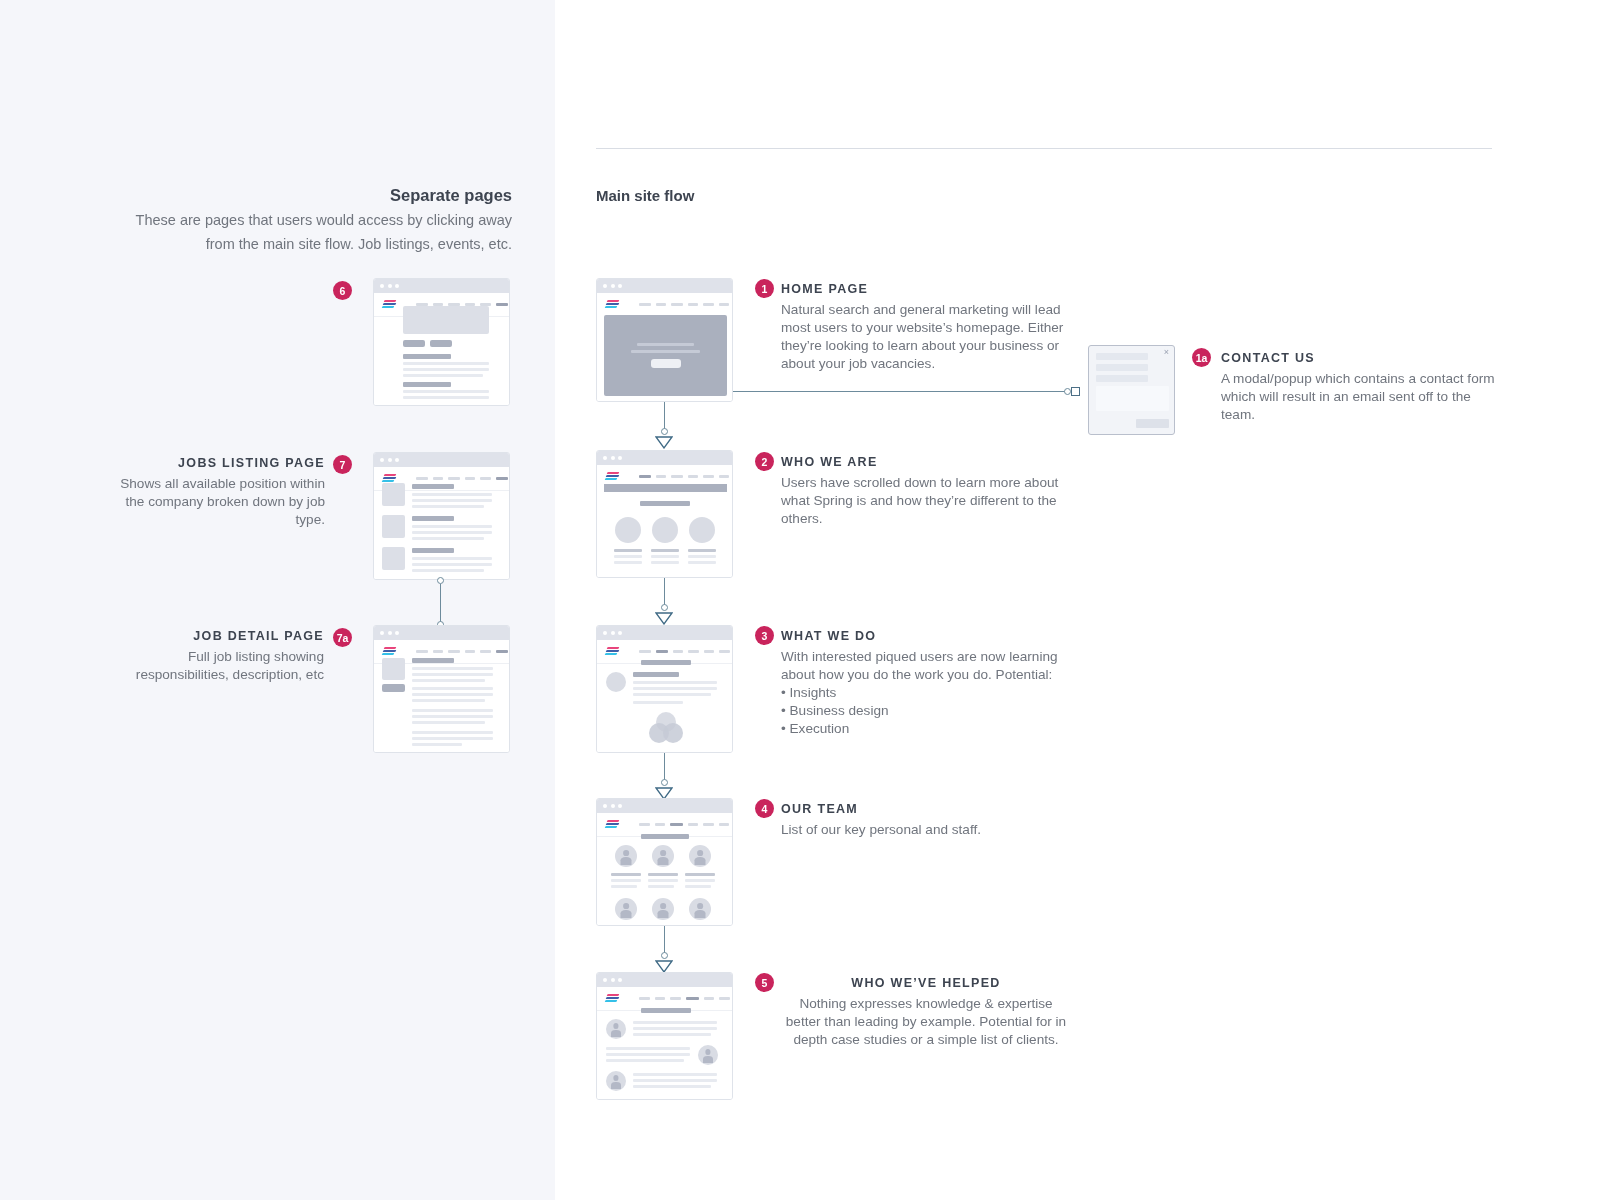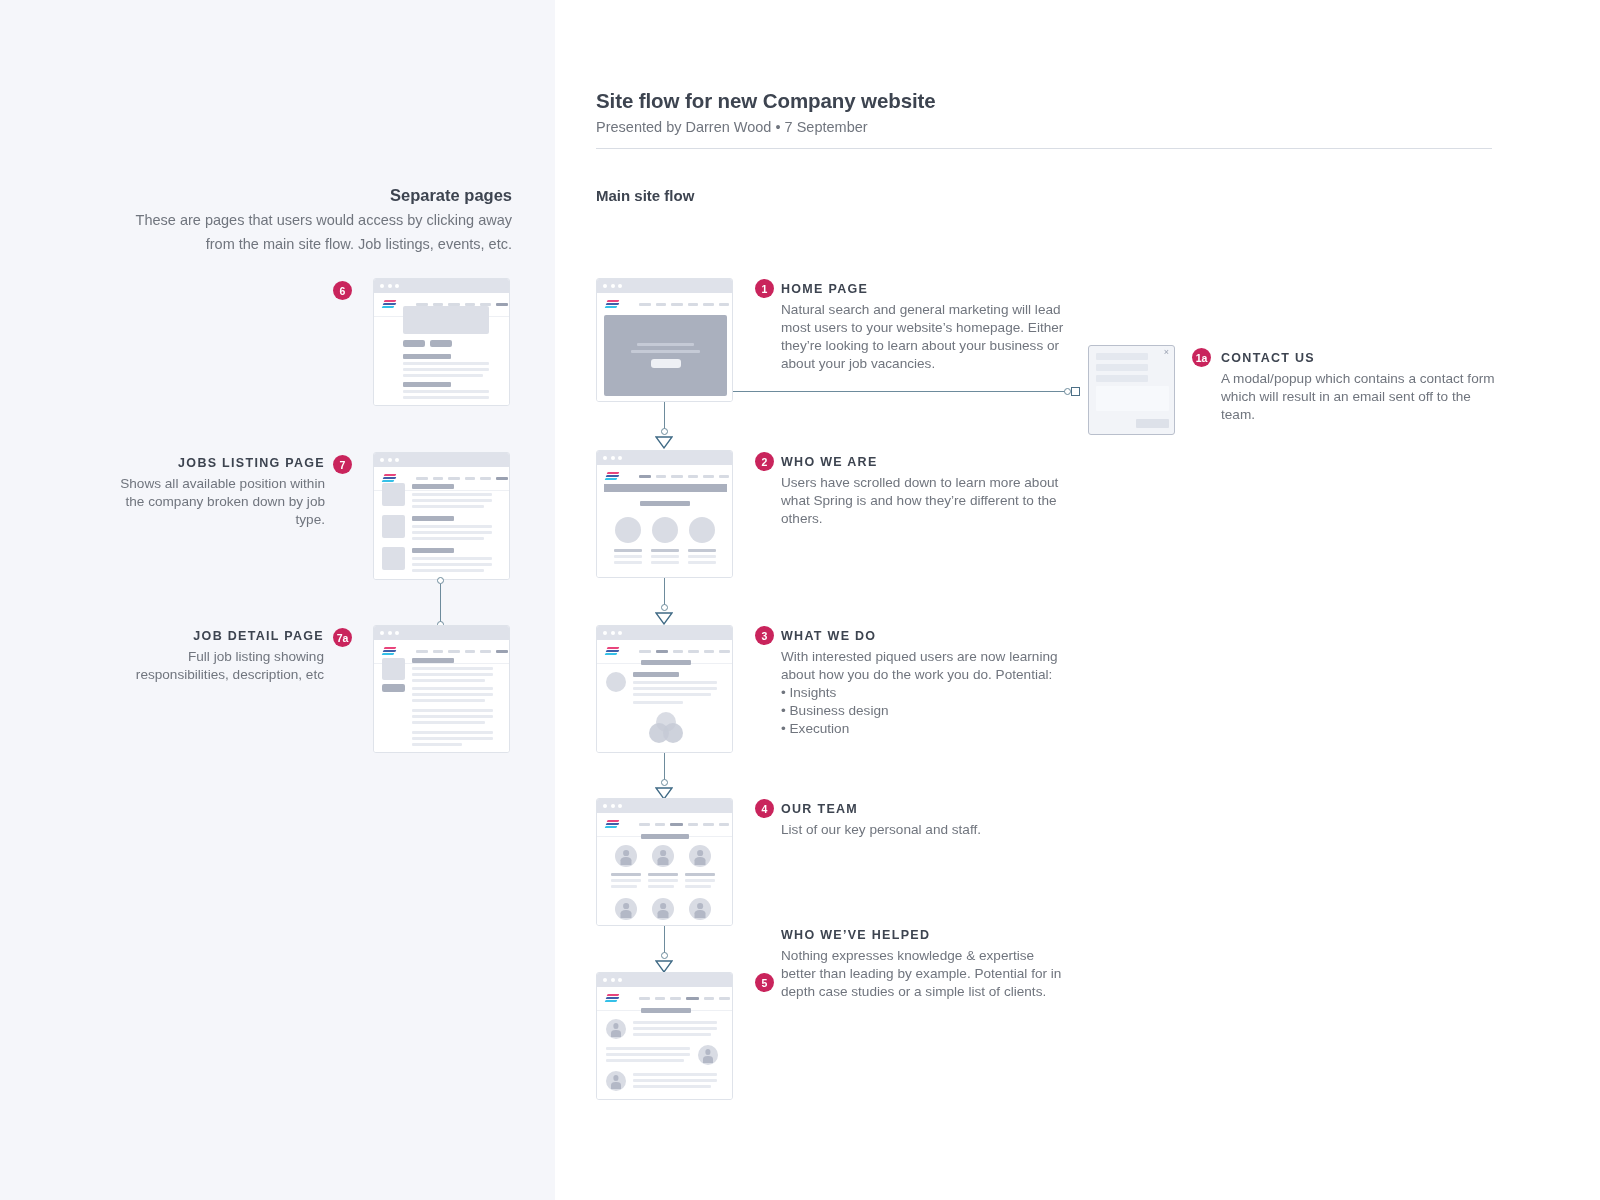--- a/index.html
+++ b/index.html
@@ -143,24 +143,20 @@
   .arrow-wrap svg { display: block; }
 </style>
 </head>
 <body>
 
 <div class="page">
 
   <div class="left-panel"></div>
   <div class="right-panel"></div>
 
-  <div class="doc-header">
-    <div class="doc-title">Site flow for new Company website</div>
-    <div class="doc-sub">Presented by Darren Wood • 7 September</div>
-  </div>
   <div class="doc-rule"></div>
 
   <div class="sep-intro">
     <h2>Separate pages</h2>
     <p>These are pages that users would access by clicking away from the main site flow. Job listings, events, etc.</p>
   </div>
 
   <div class="flow-intro">
     <h2>Main site flow</h2>
   </div>
@@ -558,18 +554,18 @@
       <div class="bar" style="position:absolute; left:9px; top:66px; width:84px;"></div>
       <div class="bar" style="position:absolute; left:9px; top:72px; width:78px;"></div>
       <div class="avatar" style="position:absolute; left:9px; top:84px; width:20px; height:20px;"></div>
       <div class="bar" style="position:absolute; left:36px; top:86px; width:84px;"></div>
       <div class="bar" style="position:absolute; left:36px; top:92px; width:84px;"></div>
       <div class="bar" style="position:absolute; left:36px; top:98px; width:78px;"></div>
     </div>
   </div>
 
   <div class="badge" style="left:755px; top:973px;">5</div>
-  <div class="item-label" style="left:781px; top:926px; width:290px;">
+  <div class="item-label" style="left:781px; top:974px; width:290px;text-align:center;">
     <div class="ttl">WHO WE’VE HELPED</div>
     <div class="desc">Nothing expresses knowledge &amp; expertise better than leading by example. Potential for in depth case studies or a simple list of clients.</div>
   </div>
 
 </div>
 
 </body></html>

